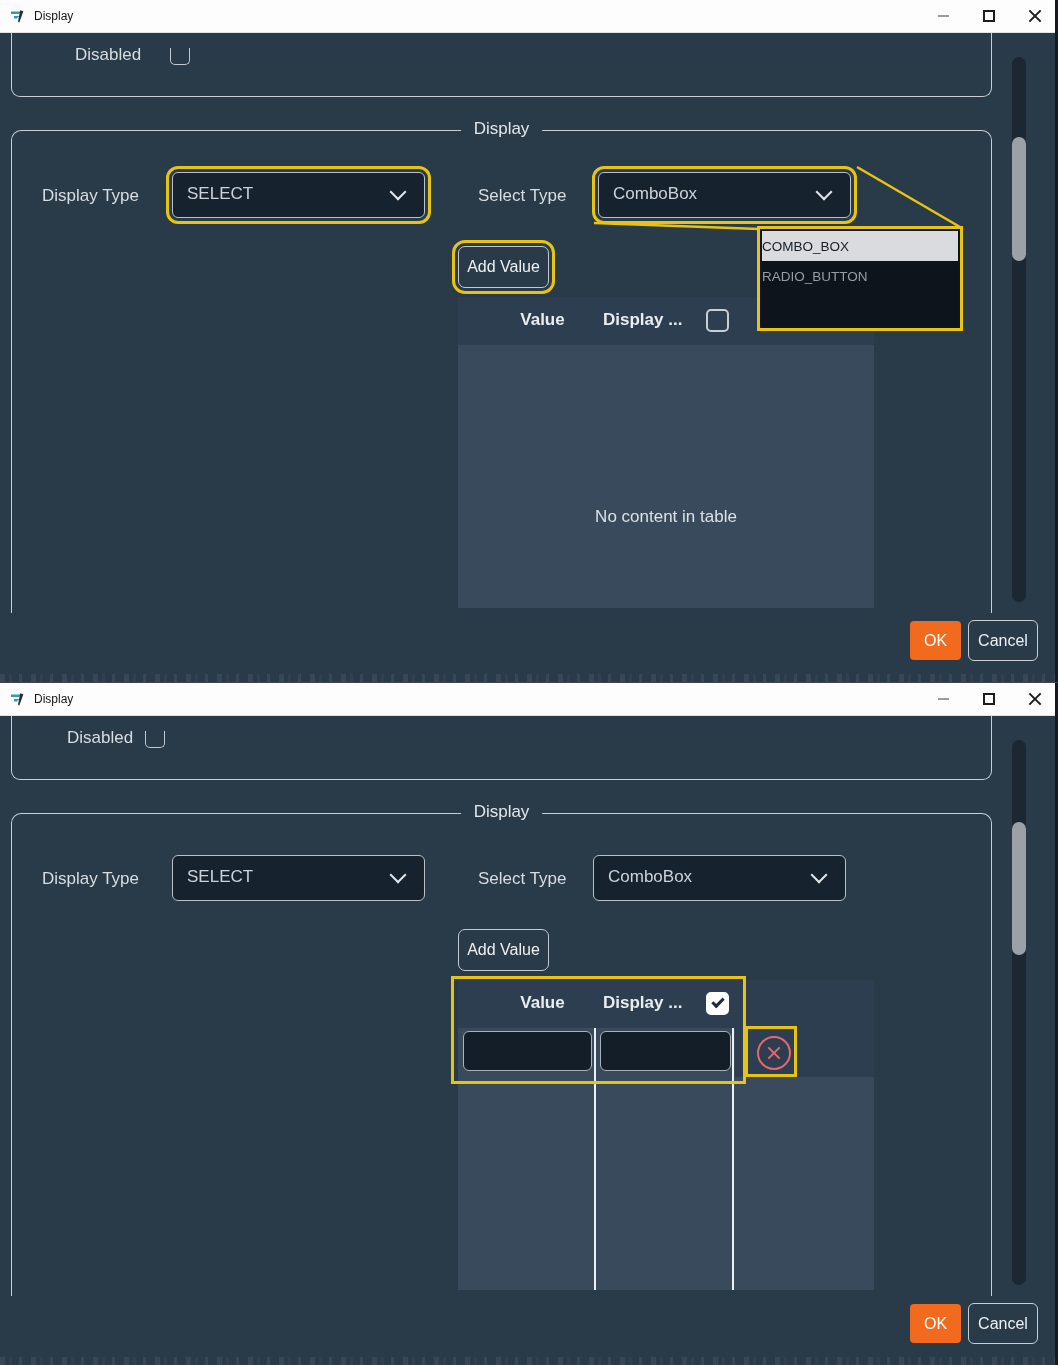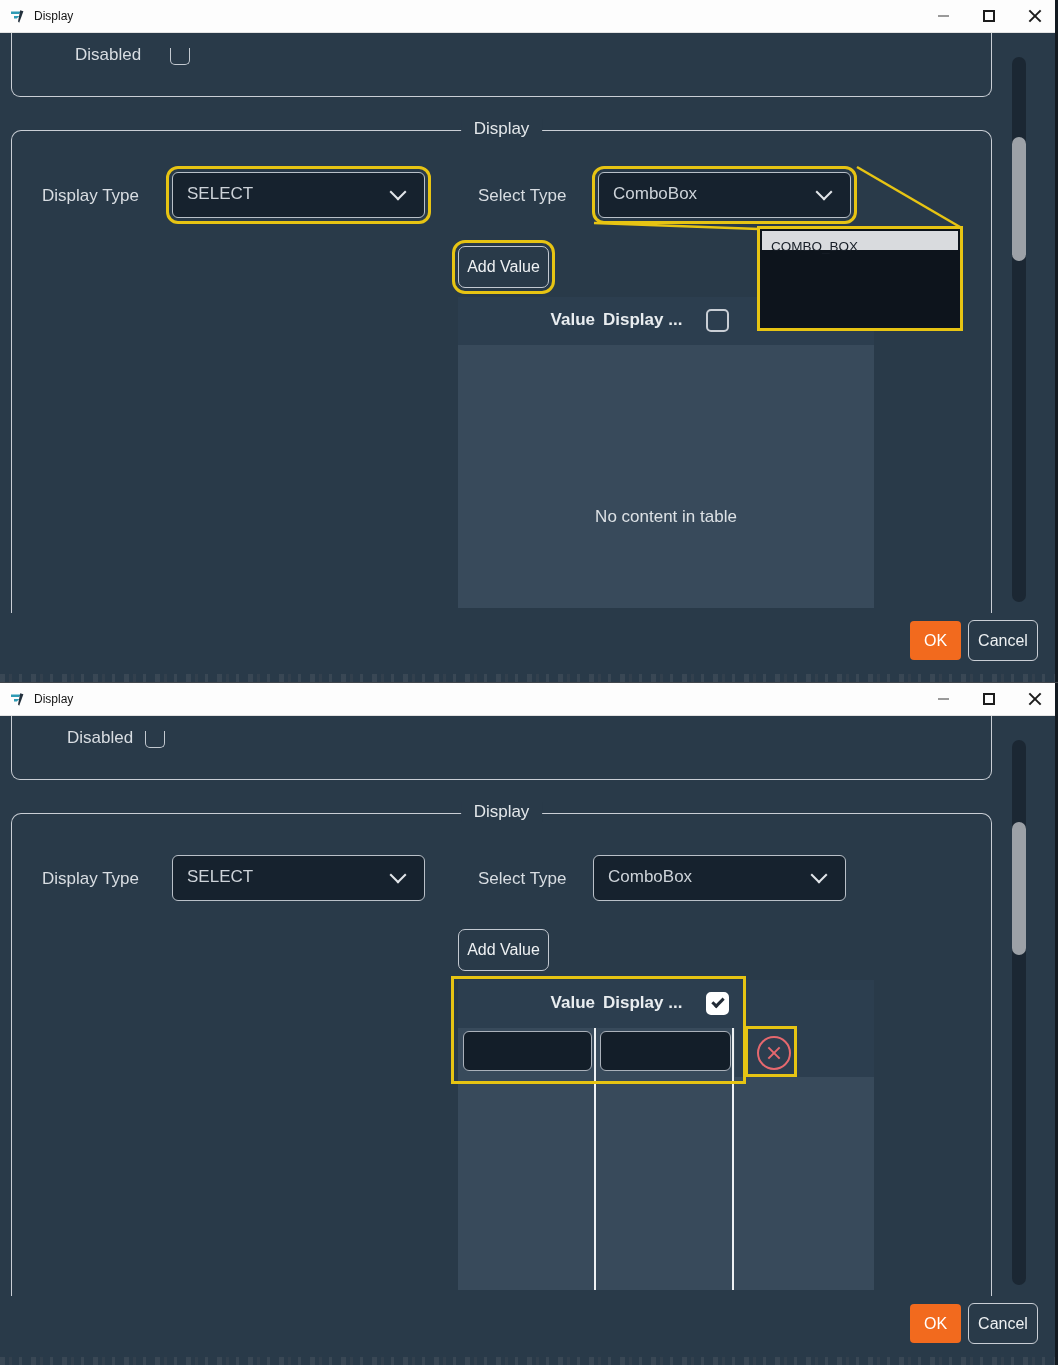--- a/index.html
+++ b/index.html
@@ -46,21 +46,21 @@
   .btn{position:absolute;display:flex;align-items:center;justify-content:center;font-size:16px;color:#eef1f3;cursor:default;}
   .btn-addvalue{left:458px;top:213px;width:91px;height:42px;border:1px solid #c3c9d1;border-radius:7px;}
   .btn-ok{left:910px;top:588px;width:51px;height:39px;background:var(--orange);border-radius:4px;color:#fff;}
   .btn-cancel{left:968px;top:587px;width:70px;height:41px;border:1px solid var(--line);border-radius:6px;}
 
   
   .table{position:absolute;left:458px;top:264px;width:416px;height:311px;}
   .p2 .table{height:310px;}
   .thead{position:absolute;left:0;top:0;right:0;height:48px;background:var(--bg-dark);}
   .th{position:absolute;font-size:17px;font-weight:bold;color:#e9edf0;top:13px;}
-  .th-value{left:0;width:137px;text-align:right;}
+  .th-value{left:16px;width:137px;text-align:center;}
   .th-display{left:145px;}
   .hdr-cb{position:absolute;left:248px;top:12px;width:23px;height:23px;border:2px solid #c9ced5;border-radius:5px;}
   .hdr-cb.checked{background:#fff;border-color:#fff;}
   .checkmark{position:absolute;left:4px;top:4px;width:12px;height:7px;border-left:3px solid #222b36;border-bottom:3px solid #222b36;transform:rotate(-45deg);}
   .tbody{position:absolute;left:0;top:48px;right:0;bottom:0;background:var(--tbl-body);padding-left:17px;}
   .empty-text{position:absolute;left:0;right:0;top:162px;text-align:center;font-size:17px;color:#dce1e5;}
   .vline{position:absolute;top:0;bottom:0;width:2px;background:#eef1f4;}
   .trow{position:absolute;left:0;top:0;right:0;height:49px;}
   .cell3{position:absolute;left:277px;top:0;width:139px;height:49px;background:var(--bg-dark);}
   .cell-input{position:absolute;top:3px;height:40px;background:var(--input-bg);border:1.5px solid #aab1ba;border-radius:6px;color:#e8ecef;font-size:15px;padding:0 8px;outline:none;}
@@ -71,21 +71,21 @@
   .del-btn::before{transform:rotate(45deg);}
   .del-btn::after{transform:rotate(-45deg);}
 
   
   .hl-box{position:absolute;border:3px solid var(--yellow);}
   .hl-table{left:451px;top:260px;width:295px;height:108px;}
   .hl-del{left:745px;top:310px;width:52px;height:51px;}
 
   
   .popup{position:absolute;left:757px;top:193px;width:206px;height:105px;border:3px solid var(--yellow);background:var(--popup-bg);padding:2px;z-index:10;}
-  .popup-item{height:19px;line-height:31px;padding-left:9px;font-size:13.5px;color:#959da6;white-space:nowrap;}
+  .popup-item{height:30px;line-height:31px;font-size:13.5px;color:#959da6;white-space:nowrap;}
   .popup-item.selected{background:#d9dbde;color:#171e27;}
   .callout{position:absolute;left:0;top:0;z-index:9;pointer-events:none;}
 
   
   .scroll-track{position:absolute;left:1012px;top:24px;width:14px;height:545px;background:#1b2733;border-radius:7px;}
   .scroll-thumb{position:absolute;left:0;width:14px;background:#9ca1a7;border-radius:7px;}
   .p1 .scroll-thumb{top:80px;height:124px;}
   .p2 .scroll-thumb{top:82px;height:133px;}
 
   
@@ -139,20 +139,21 @@
       <span class="chev"></span>
     </div>
 
     <svg class="callout" width="1058" height="650">
       <line x1="594" y1="190" x2="759" y2="196" stroke="#e7c413" stroke-width="2.5"></line>
       <line x1="857" y1="134" x2="960" y2="194" stroke="#e7c413" stroke-width="2.5"></line>
     </svg>
 
     <div class="popup">
       <div class="popup-item selected">COMBO_BOX</div>
+      <div class="popup-item">RADIO_BUTTON</div>
     </div>
 
     <button class="btn btn-addvalue hl" style="background:transparent;">Add Value</button>
 
     <div class="table">
       <div class="thead">
         <span class="th th-value">Value</span>
         <span class="th th-display">Display ...</span>
         <span class="hdr-cb"></span>
       </div>

